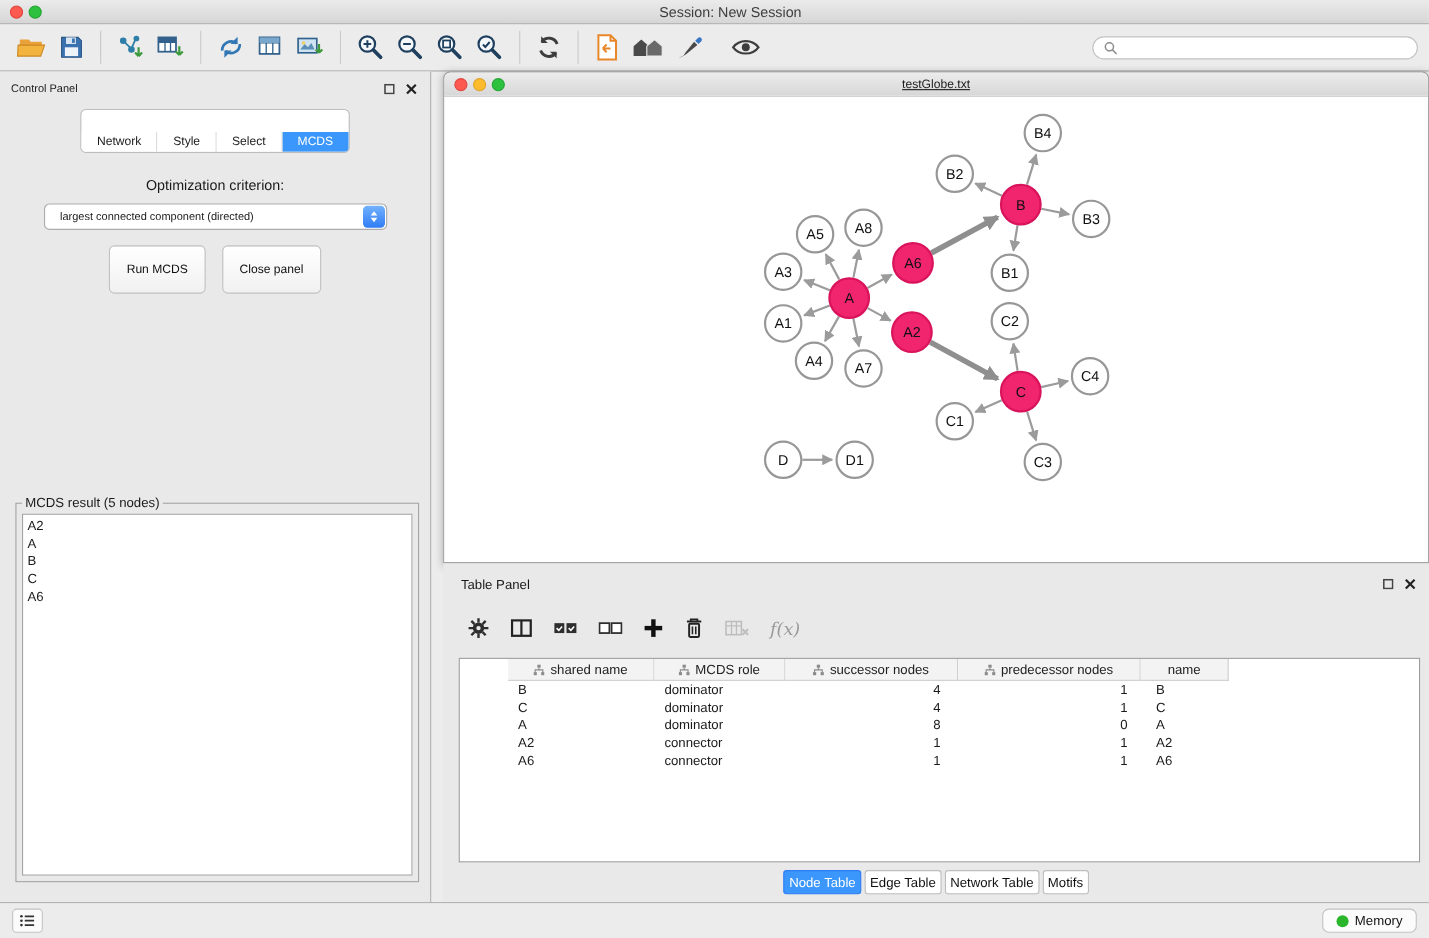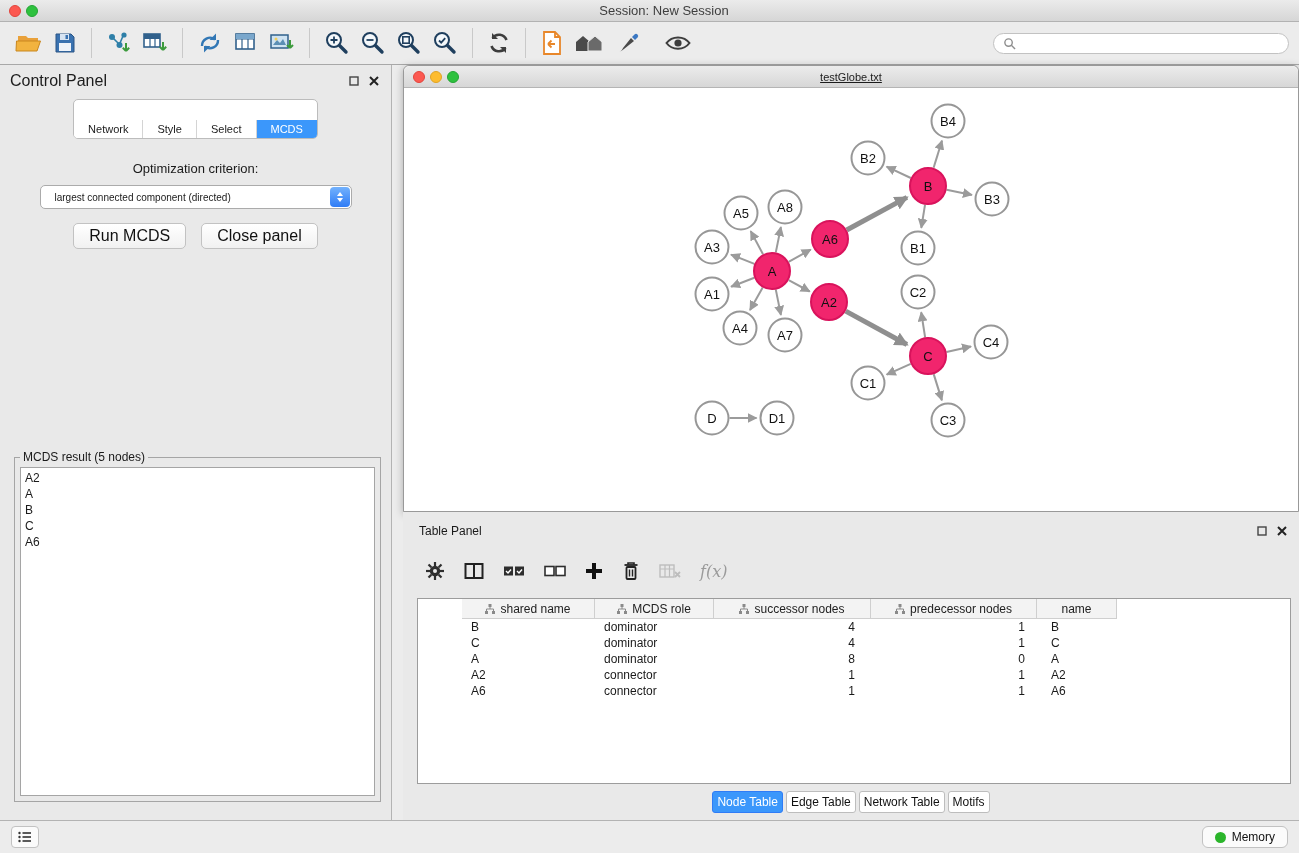--- a/index.html
+++ b/index.html
@@ -21,40 +21,40 @@
   .tbtn { background:none; border:none; padding:2px 5px; display:flex; align-items:center; justify-content:center; }
   .sep { width:1px; height:30px; background:#c9c9c9; margin:0 9px; flex:0 0 auto; }
   .searchbox { margin-left:auto; width:296px; height:21px; background:#fff; border:1px solid #c2c2c2; border-radius:11px; display:flex; align-items:center; padding:0 9px; gap:5px; }
   .searchbox input { border:none; outline:none; flex:1; font-size:12px; background:transparent; }
 
   
   .main { position:relative; height:755px; }
 
   
   .control-panel { position:absolute; left:0; top:0; width:392px; height:755px; background:#e9e9e9; border-right:1px solid #b3b3b3; display:flex; flex-direction:column; }
-  .panel-header { height:26px; display:flex; align-items:center; padding:6px 12px 0 10px; font-size:16px; color:#1c1c1c; }
+  .panel-header { height:26px; display:flex; align-items:center; padding:6px 12px 0 10px; font-size:10px; color:#1c1c1c; }
   .panel-header .grow { flex:1; }
   .hdr-icons { display:flex; gap:10px; align-items:center; }
   .hdr-icons svg { display:block; }
 
   .cp-tabs { display:flex; justify-content:center; margin:8px 0 14px; }
   .seg { display:flex; background:#fff; border:1px solid #bcbcbc; border-radius:5px; overflow:hidden; }
   .seg .tab { padding:3px 14px; font-size:11px; color:#1c1c1c; border-right:1px solid #d4d4d4; background:#fff; border-top:none; border-bottom:none; border-left:none;margin-top:20px; }
   .seg .tab:last-child { border-right:none; }
   .seg .tab.active { background:#3b97fb; color:#fff; }
 
   .opt-label { text-align:center; font-size:13px; margin:8px 0 9px; }
   .dropdown { margin:0 auto 12px; width:312px; height:24px; background:#fff; border:1px solid #ababab; border-radius:5px; display:flex; align-items:center; }
   .dropdown .value { flex:1; font-size:10px; padding:0 14px; white-space:nowrap; overflow:hidden; }
   .dropdown .stepper { width:20px; height:20px; border-radius:4px; background:linear-gradient(#73b2fd,#2f7cf6); margin-right:1px; display:flex; flex-direction:column; align-items:center; justify-content:center; gap:2px; }
   .tri-up { width:0; height:0; border-left:3.5px solid transparent; border-right:3.5px solid transparent; border-bottom:4.5px solid #fff; }
   .tri-down { width:0; height:0; border-left:3.5px solid transparent; border-right:3.5px solid transparent; border-top:4.5px solid #fff; }
 
   .buttons-row { display:flex; justify-content:center; gap:15px; margin:2px 0; }
-  .btn { background:linear-gradient(#ffffff,#f1f1f1); border:1px solid #c2c2c2; border-radius:5px; font-size:16px; padding:3px 15px; color:#111; }
+  .btn { background:linear-gradient(#ffffff,#f1f1f1); border:1px solid #c2c2c2; border-radius:5px; font-size:11px; padding:15px 15px; color:#111; }
 
   .cp-spacer { flex:1; }
   .result-box { position:relative; border:1px solid #a5a5a5; margin:0 10px 18px 14px; height:345px; padding:9px 5px 5px; }
   .result-legend { position:absolute; top:-8px; left:5px; background:#e9e9e9; padding:0 3px; font-size:12px; }
   .result-list { height:100%; background:#fff; border:1px solid #a5a5a5; font-size:12px; padding:2px 4px; overflow:auto; }
   .result-list div { line-height:16px; }
 
   
   .right-area { position:absolute; left:393px; top:0; width:906px; height:755px; }
 

